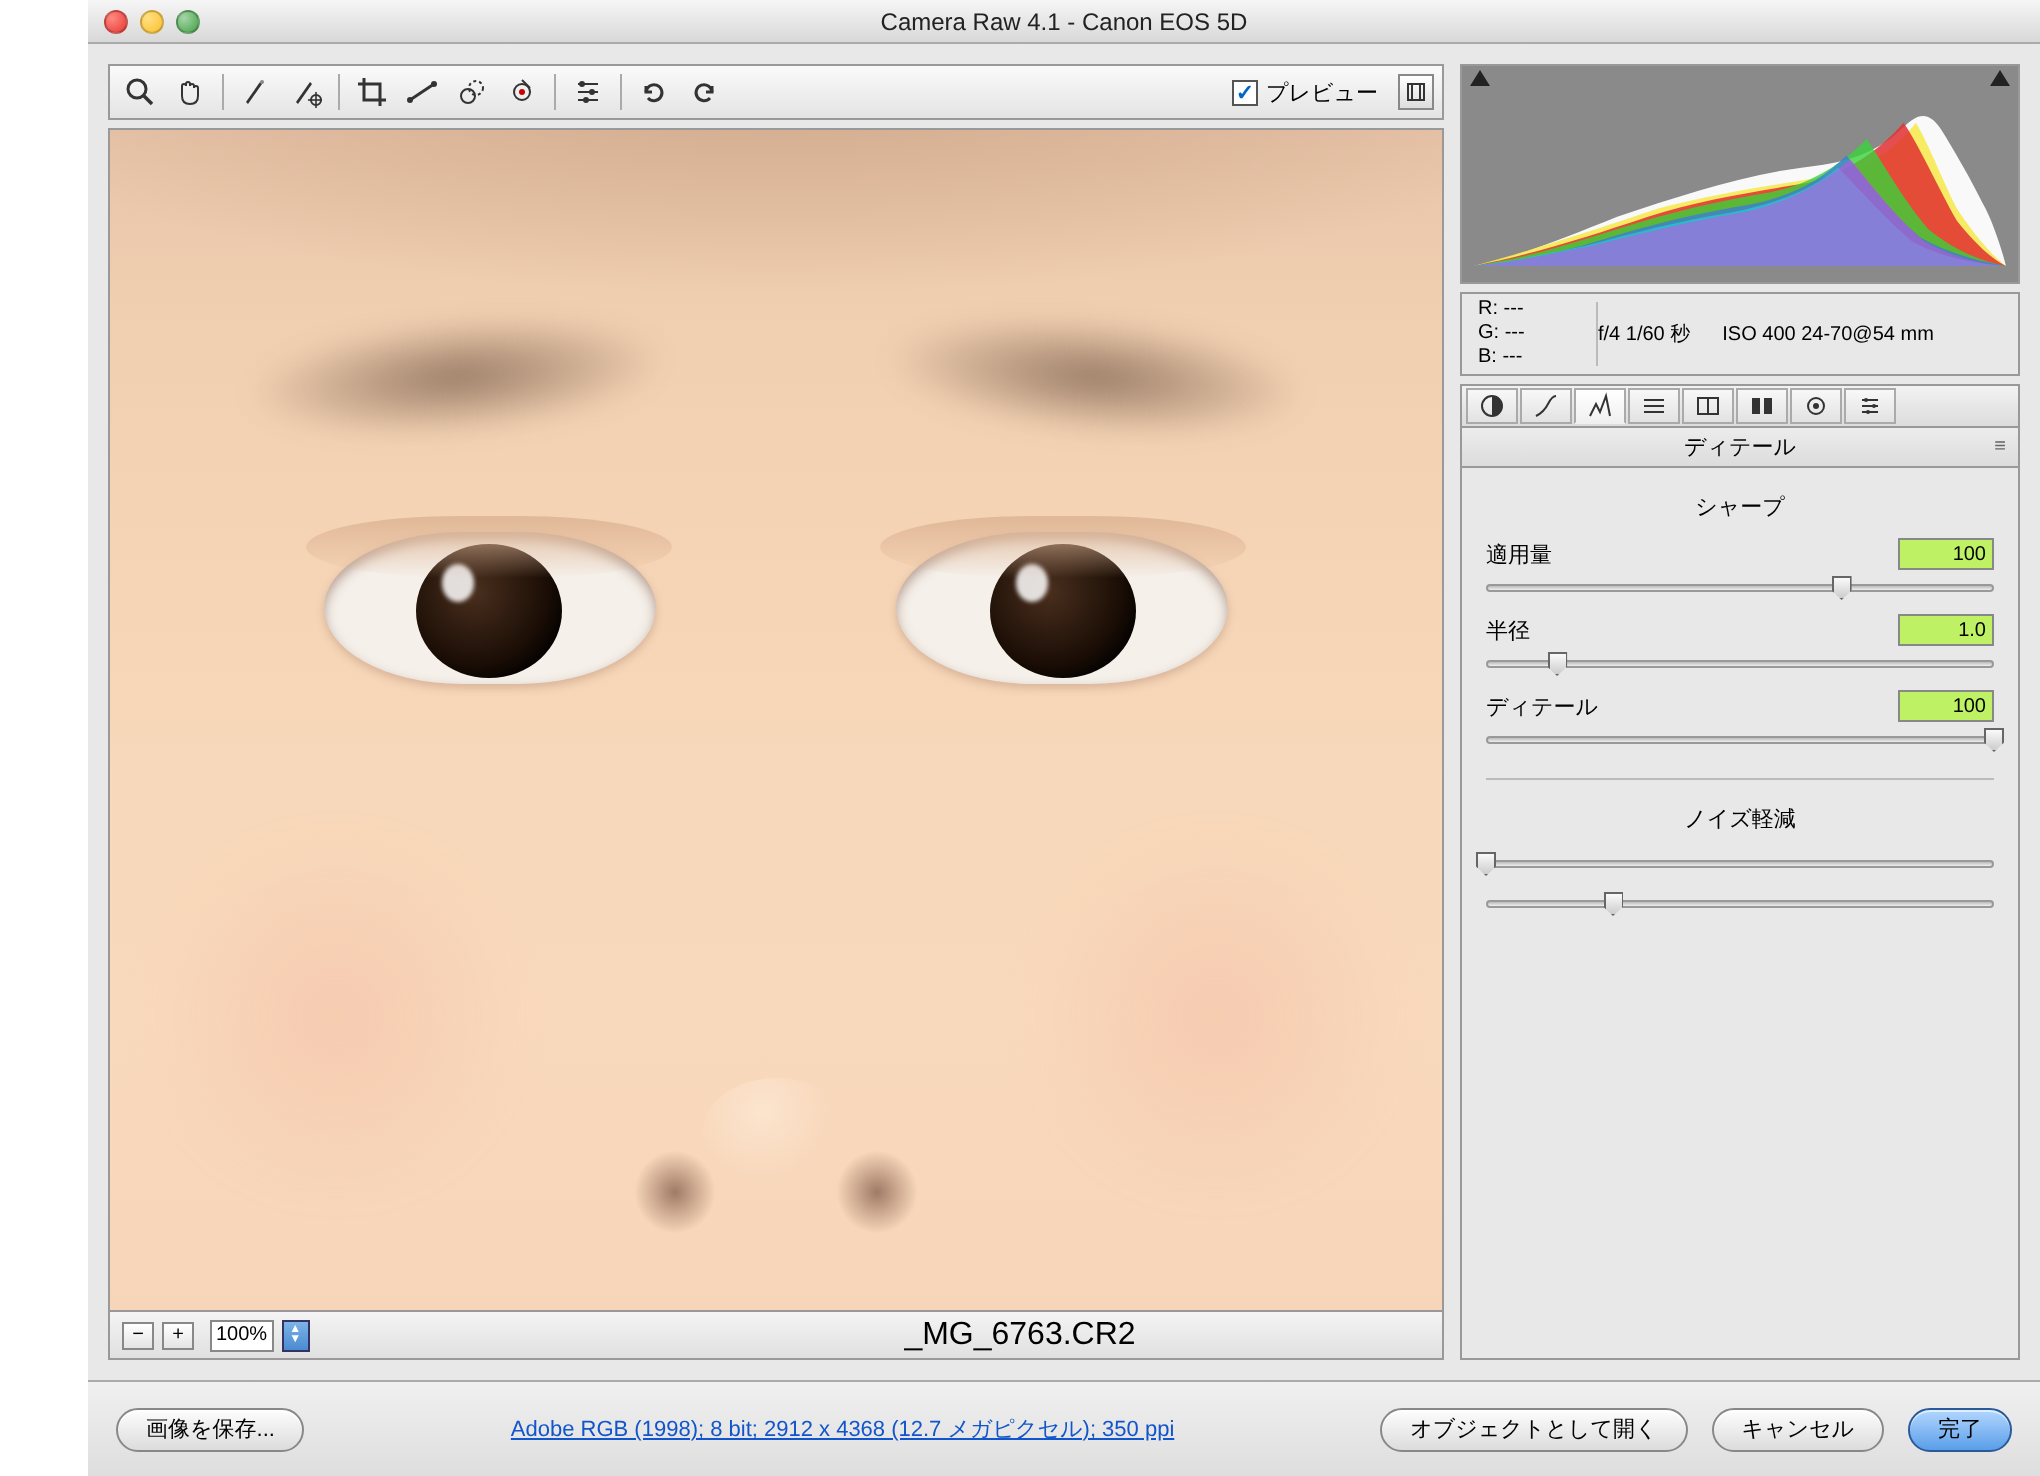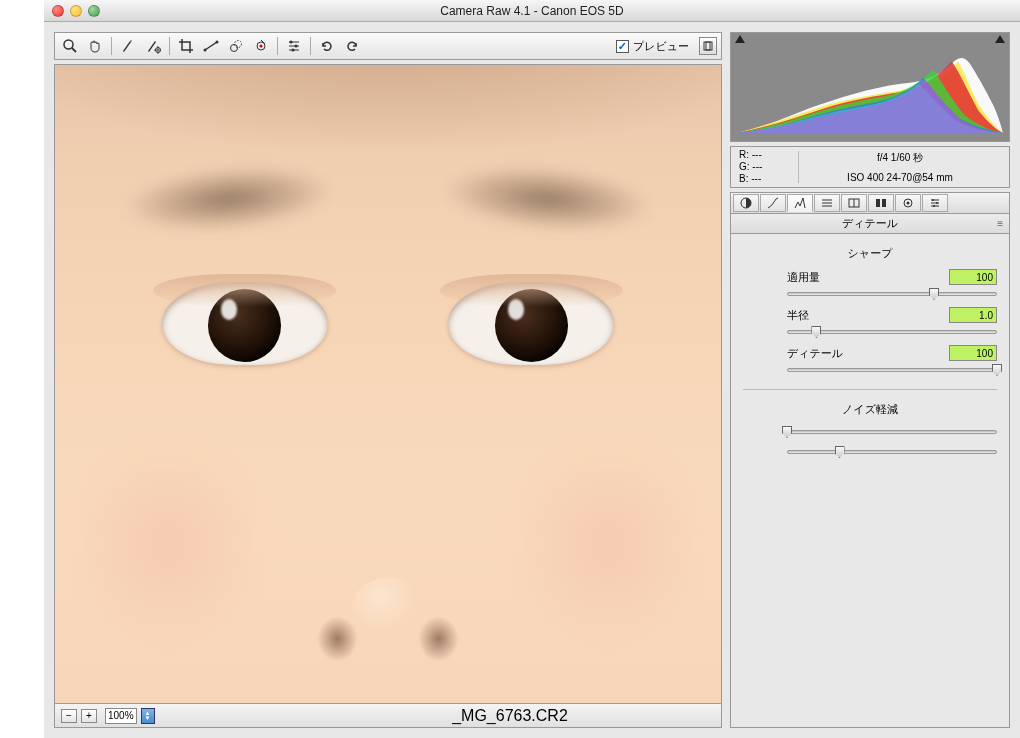--- a/index.html
+++ b/index.html
@@ -44,30 +44,30 @@
 .zoom-select { height: 16px; border: 1px solid #888; background: #fff; font-size: 10px; padding: 0 2px; margin-left:4px; display:flex; align-items:center; }
 .zoom-arrows { width:14px; height:16px; background: linear-gradient(#7db3e8,#4a8bd0); border:1px solid #336; display:flex; flex-direction:column; align-items:center; justify-content:center; font-size:6px; color:#fff; line-height:5px;}
 .filename { position: absolute; left: 50%; transform: translateX(-50%); font-size: 16px; }
 .right { width: 280px; display: flex; flex-direction: column; }
 .histogram-box { height: 110px; border: 1px solid #999; background: #8a8a8a; position: relative; margin-bottom: 4px; }
 .hist-tri { position:absolute; top:2px; width:0; height:0; border-left:5px solid transparent; border-right:5px solid transparent; border-bottom:8px solid #222; }
 .hist-tri.hl{left:4px;} .hist-tri.hr{right:4px;}
 .histogram { position:absolute; inset: 14px 6px 6px 6px; }
 .info-row { height: 42px; border: 1px solid #999; background: #e8e8e8; display: flex; font-size: 10px; padding: 4px 8px; margin-bottom: 4px; }
 .rgb-col { width: 60px; display:flex; flex-direction:column; justify-content:center; line-height:12px; border-right:1px solid #bbb; }
-.exif-col { flex:1; display:flex; flex-direction:column; align-items:center; justify-content:space-between; gap:6px; }
+.exif-col { flex:1; display:flex; flex-direction:row; align-items:center; justify-content:flex-start; gap:16px; }
 .panel-tabs { height: 22px; border: 1px solid #999; background: linear-gradient(#f2f2f2,#dcdcdc); display:flex; align-items:center; padding:0 2px; gap:1px; margin-bottom:0; }
 .ptab { width: 26px; height: 18px; border: 1px solid #aaa; background: linear-gradient(#f8f8f8,#e2e2e2); display:flex; align-items:center; justify-content:center; }
 .ptab.active { background: linear-gradient(#fff,#f0f0f0); border-bottom-color:#f0f0f0; }
 .ptab svg { width:14px; height:14px; }
 .panel-title { height: 20px; border: 1px solid #999; border-top:none; background: linear-gradient(#ececec,#dcdcdc); display:flex; align-items:center; justify-content:center; font-size:11px; position:relative; }
 .panel-menu { position:absolute; right:6px; font-size:10px; color:#666; }
 .panel-body { flex:1; border:1px solid #999; border-top:none; background:#e8e8e8; padding: 8px 12px; overflow:auto; }
 .section-title { text-align:center; font-size:11px; margin: 4px 0 8px; }
-.slider-row { margin-bottom: 6px; margin-left: 44px; }
+.slider-row { margin-bottom: 6px; }
 .slider-head { display:flex; justify-content:space-between; align-items:center; margin-bottom:2px; }
 .slider-label { font-size:11px; }
 .slider-val { width: 48px; height:16px; border:1px solid #888; background:#bef264; font-size:10px; text-align:right; padding: 0 3px; display:flex; align-items:center; justify-content:flex-end; }
 .slider-val.focus { border:2px solid #4a8bd0; }
 .slider-track { height: 14px; position:relative; display:flex; align-items:center; }
 .track-line { height:4px; width:100%; background: linear-gradient(#bbb,#eee); border:1px solid #999; border-radius:2px; }
 .thumb { position:absolute; top:1px; width:10px; height:12px; background: linear-gradient(#fafafa,#ccc); border:1px solid #666; clip-path: polygon(0 0, 100% 0, 100% 60%, 50% 100%, 0 60%); transform: translateX(-50%); }
 .divider { height:1px; background:#bbb; margin: 12px 0; }
 .footer { height: 48px; background: linear-gradient(#f0f0f0,#dedede); border-top:1px solid #aaa; display:flex; align-items:center; padding: 0 14px; gap: 12px; }
 .mac-btn { height: 22px; padding: 0 14px; border:1px solid #888; border-radius: 11px; background: linear-gradient(#fdfdfd,#dcdcdc); font-size:11px; display:flex; align-items:center; box-shadow: 0 1px 0 #fff inset; }
@@ -351,13 +351,22 @@
         <div class="slider-row">
           <div class="slider-track">
               <div class="track-line"></div>
               <div class="thumb" style="left:25%"></div>
             </div>
         </div>
       </div>
     </div>
   </div>
 
+  <div class="footer">
+    <button class="mac-btn">画像を保存...</button>
+    <span class="footer-spacer"></span>
+    <a class="footer-link" href="#">Adobe RGB (1998); 8 bit; 2912 x 4368 (12.7 メガピクセル); 350 ppi</a>
+    <span class="footer-spacer"></span>
+    <button class="mac-btn">オブジェクトとして開く</button>
+    <button class="mac-btn">キャンセル</button>
+    <button class="mac-btn primary">完了</button>
+  </div>
 </div>
 
 </body></html>

